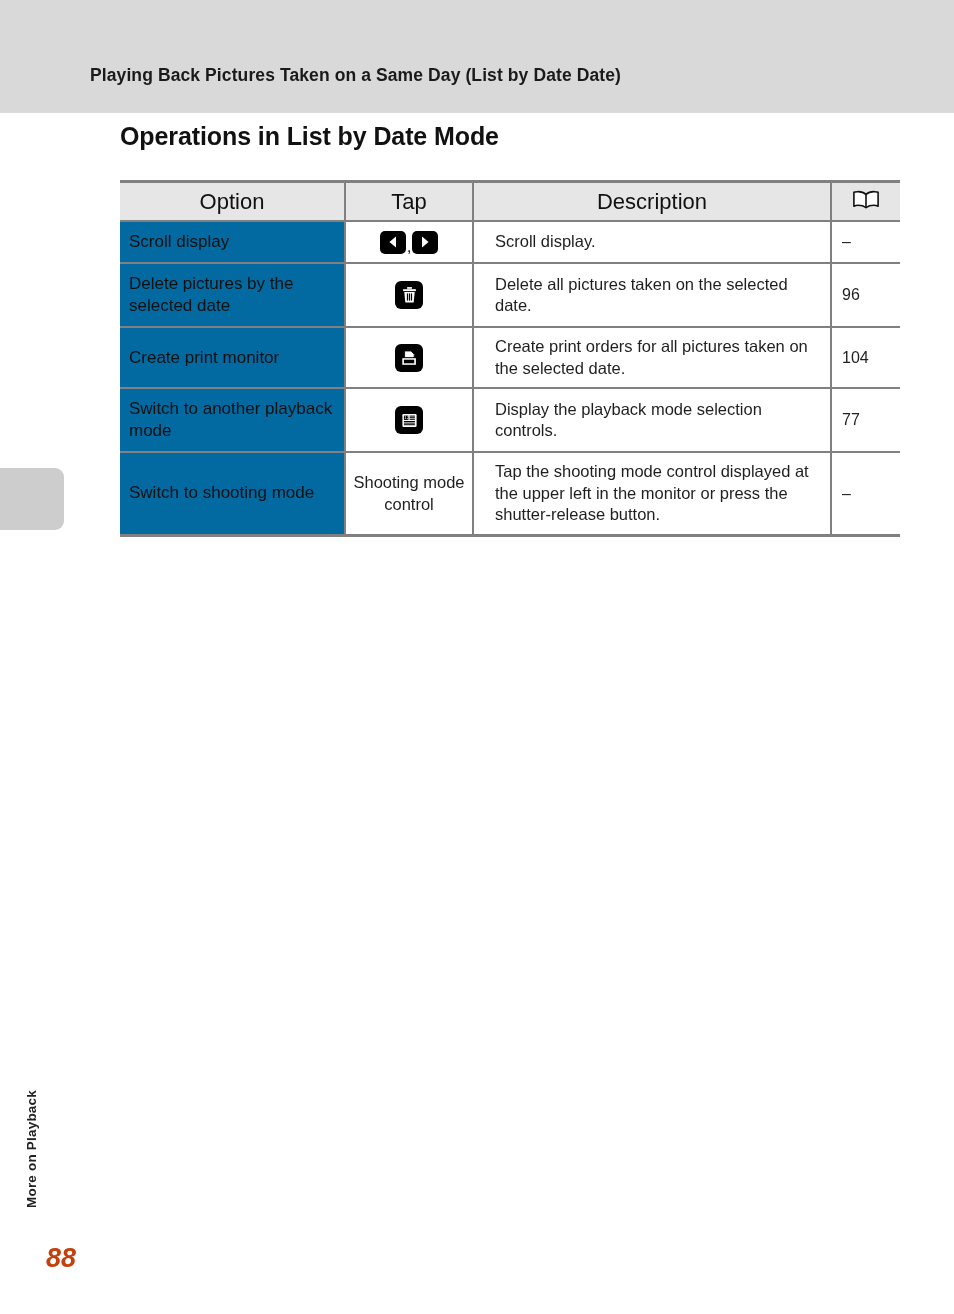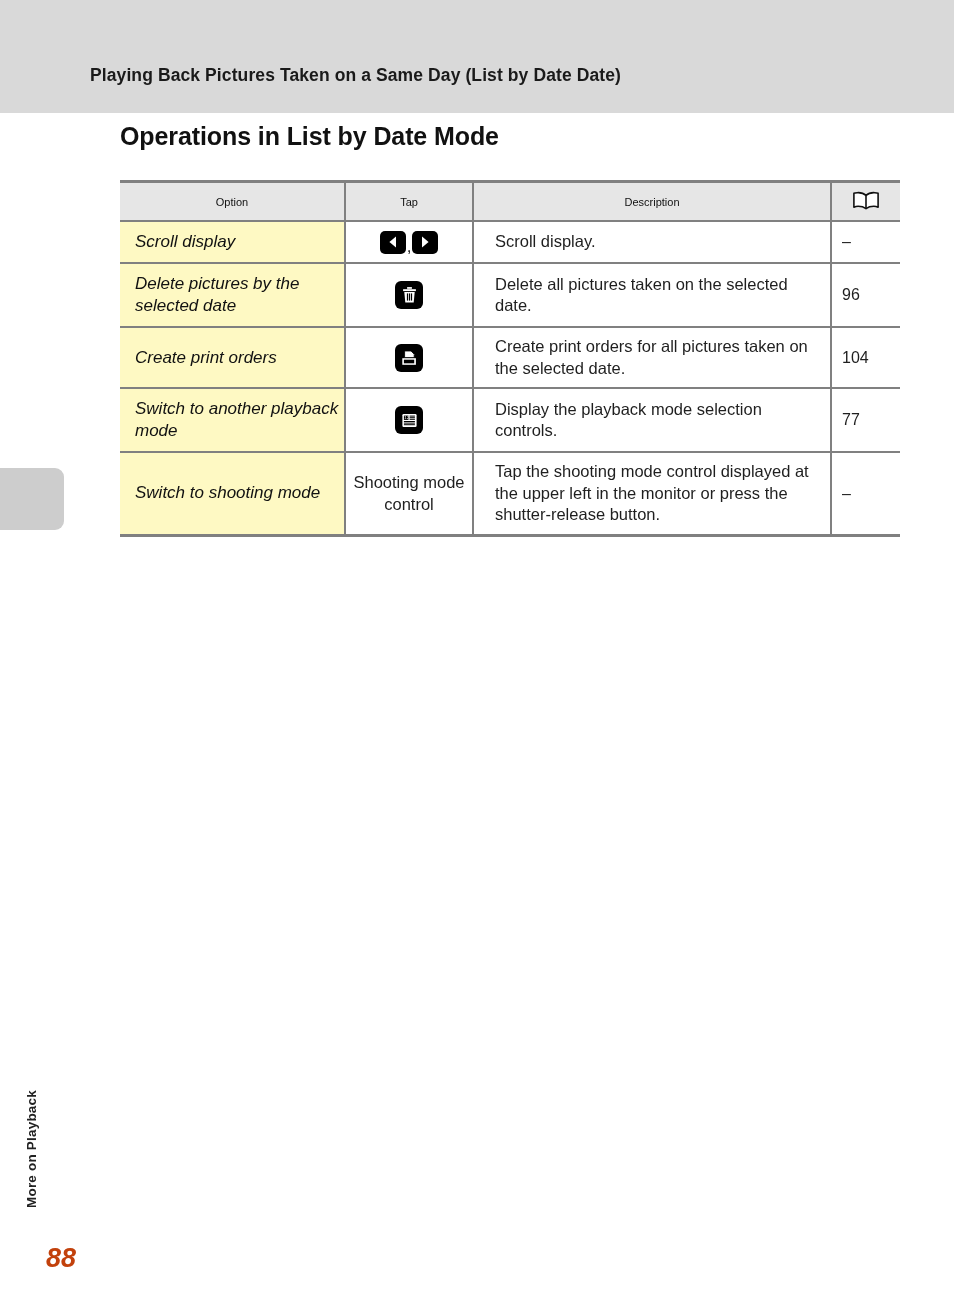--- a/index.html
+++ b/index.html
@@ -116,34 +116,33 @@
   }
   .ops-table th:last-child, .ops-table td:last-child {
     border-right: none;
   }
   .ops-table tr:last-child td {
     border-bottom: none;
   }
 
   thead th {
     background: #e6e6e6;
-    font-size: 11px;
+    font-size: 22px;
     font-weight: normal;
     text-align: center;
     height: 37px;
     color: #111;
   }
 
   td.cell-option {
-    background: #fef9c3;
+    background: #0369a1;
     font-size: 17px;
-    padding: 9px 0 9px 15px;
+    padding: 9px 0 9px 9px;
     line-height: 1.3;
     color: #111;
-    font-style: italic;
   }
   td.cell-tap {
     background: #ffffff;
     text-align: center;
     font-size: 16.5px;
     line-height: 1.28;
     color: #1f1f1f;
     padding: 7px 4px;
   }
   td.cell-desc {
@@ -253,21 +252,21 @@
               <rect x="7.9" y="7.4" width="1.2" height="7.2" fill="#000000"></rect>
               <rect x="9.9" y="7.4" width="1.2" height="7.2" fill="#000000"></rect>
             </svg>
           </span>
         </td>
         <td class="cell-desc">Delete all pictures taken on the selected date.</td>
         <td class="cell-ref">96</td>
       </tr>
 
       <tr>
-        <td class="cell-option">Create print orders</td>
+        <td class="cell-option">Create print monitor</td>
         <td class="cell-tap">
           <span class="blk blk-sq glyph">
             <svg width="18" height="18" viewBox="0 0 18 18" aria-hidden="true">
               <path d="M4.6 2.0 H11.0 L14.2 5.2 V8.6 H4.6 Z" fill="#ffffff"></path>
               <path d="M4.6 2.0 H11.0 L14.2 5.2 V8.6 H4.6 Z" fill="none" stroke="#000000" stroke-width="0.8"></path>
               <rect x="2.3" y="9.2" width="13.6" height="6.6" fill="#ffffff"></rect>
               <rect x="3.9" y="10.7" width="10.3" height="3.6" fill="#000000"></rect>
             </svg>
           </span>
         </td>

